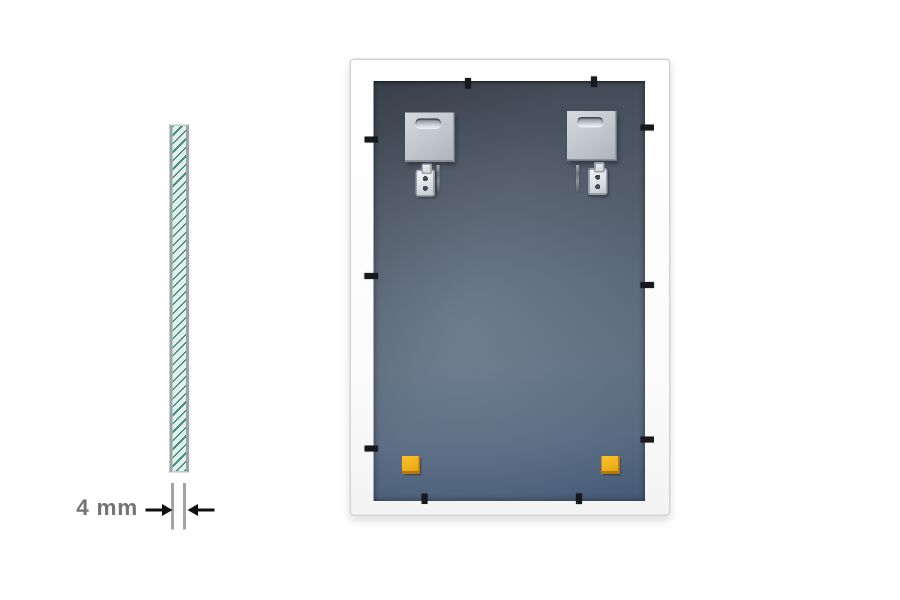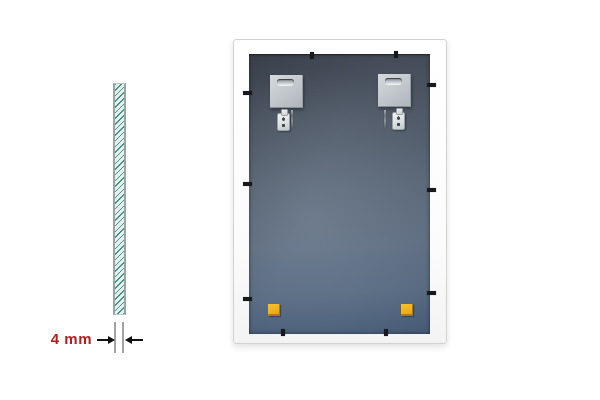--- a/index.html
+++ b/index.html
@@ -23,21 +23,21 @@
     border-right:2px solid #9ba3a3;
     border-top:1px solid #c3cccb;
     border-bottom:1px solid #c3cccb;
   }
   .ext-line{position:absolute;width:2px;background:#a3a3a3;}
   .ext-line.l{left:114px;top:322px;height:31px;}
   .ext-line.r{left:122px;top:322px;height:31px;}
 
   .dim-label{
     position:absolute;left:50px;top:330px;width:42px;
-    text-align:right;font-size:15px;font-weight:700;color:#b91c1c;
+    text-align:right;font-size:15px;font-weight:700;color:#737373;
     letter-spacing:0.5px;white-space:nowrap;
   }
   .arrow{position:absolute;height:0;}
   .arrow .shaft{position:absolute;top:-1px;height:2px;background:#101010;}
   .arrow .head{position:absolute;width:0;height:0;top:-4px;}
   .arrow-right{left:97px;top:340px;}
   .arrow-right .shaft{left:0;width:11px;}
   .arrow-right .head{left:11px;border-left:7px solid #101010;border-top:4px solid transparent;border-bottom:4px solid transparent;}
   .arrow-left{left:125px;top:340px;}
   .arrow-left .shaft{left:7px;width:11px;}

